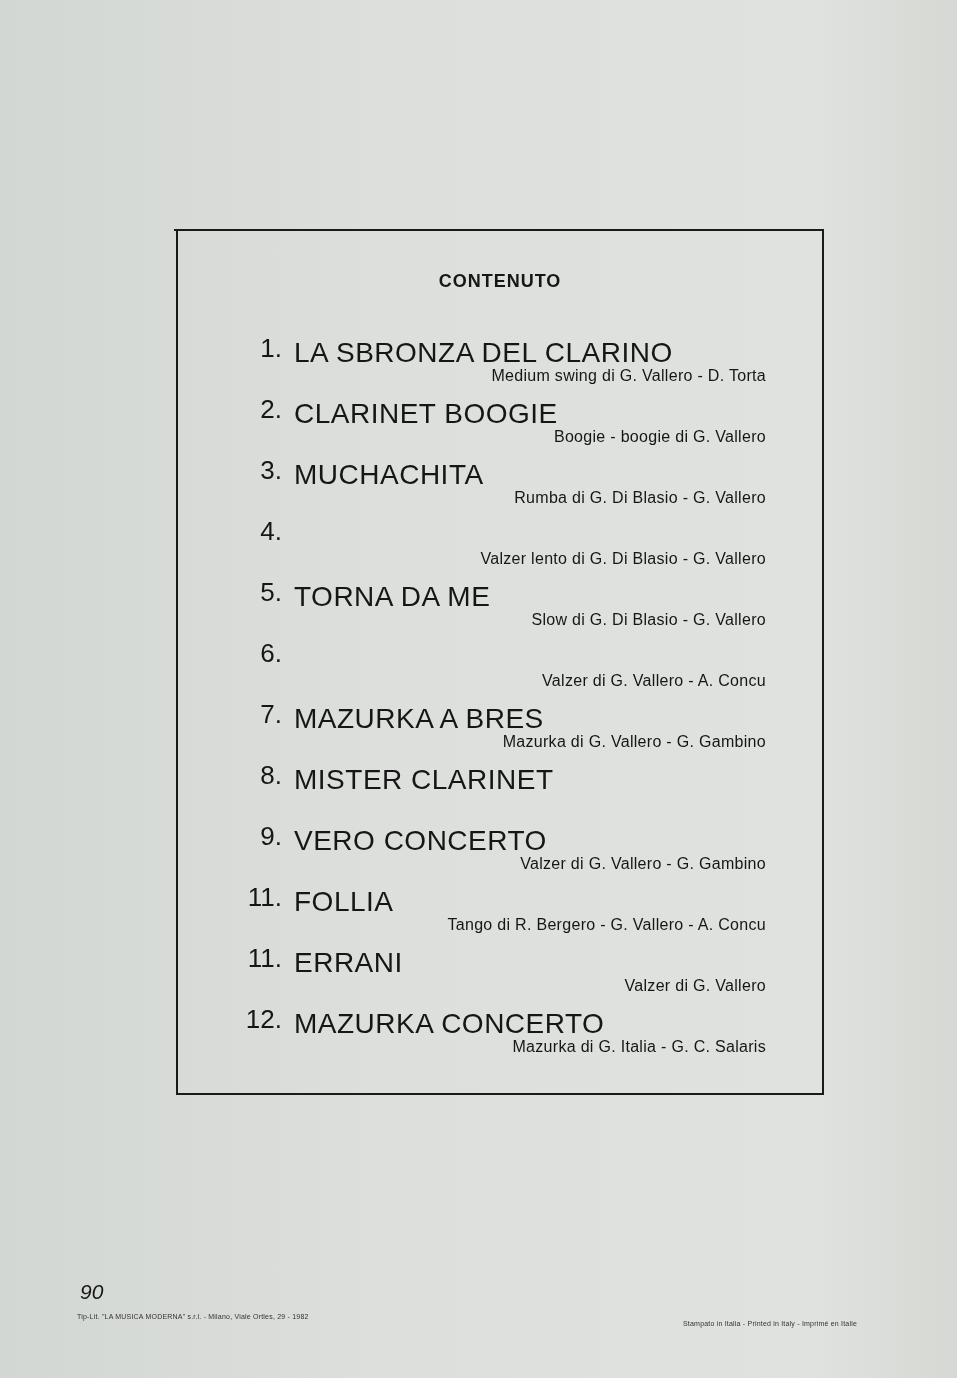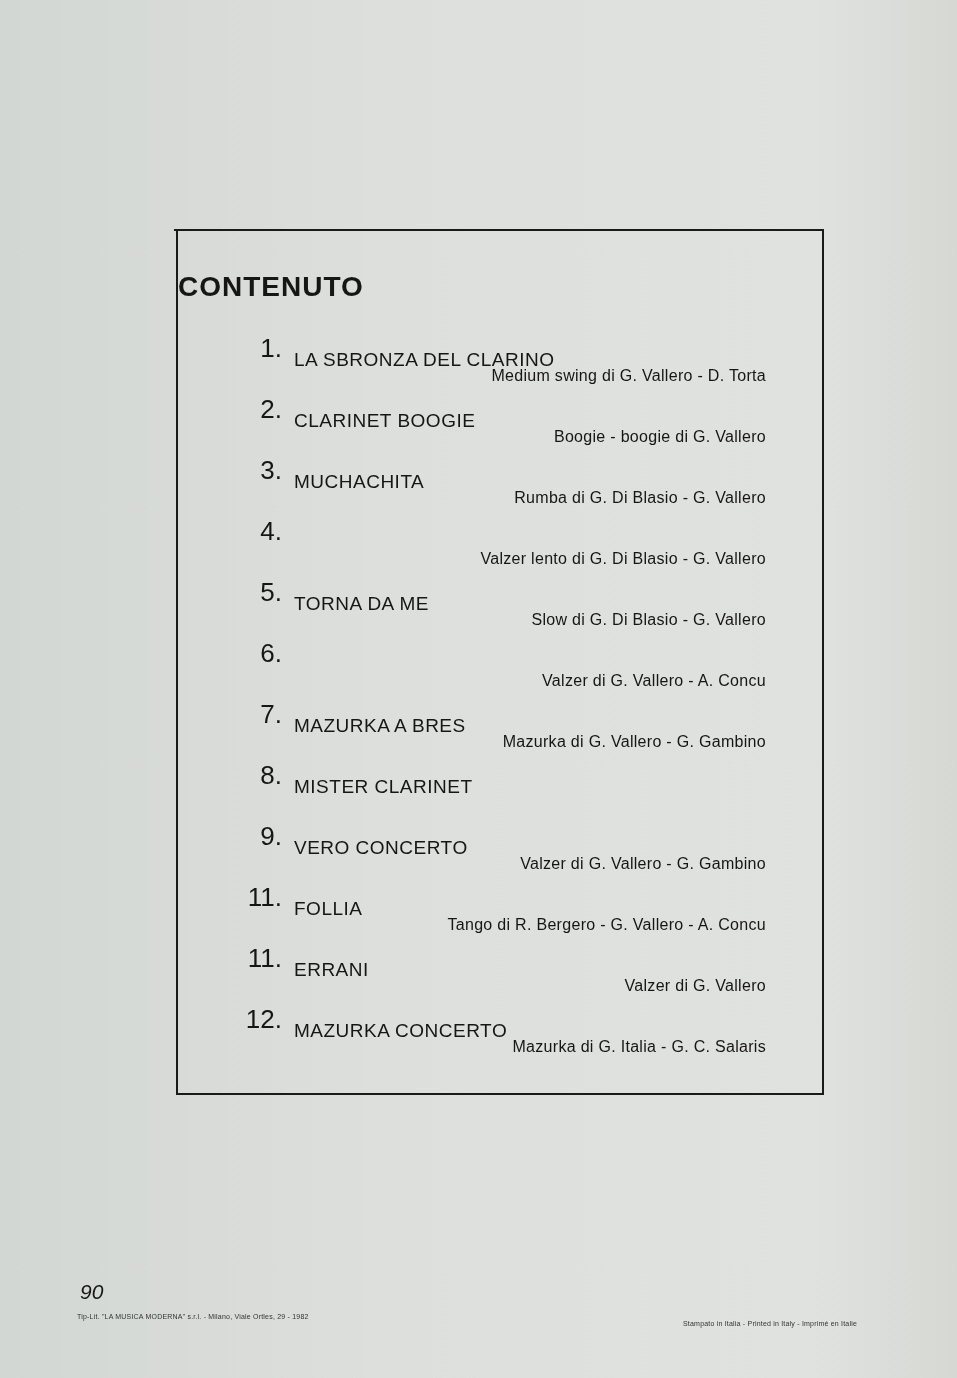--- a/index.html
+++ b/index.html
@@ -7,27 +7,27 @@
     width: 957px; height: 1378px; position: relative; overflow: hidden;
     background: linear-gradient(90deg, #d3d7d4 0%, #dcdfdc 40%, #e0e2df 85%, #d6d8d4 100%);
     font-family: "Liberation Sans", sans-serif; color: #161616;
   }
   .box {
     position: absolute; left: 176px; top: 229px; width: 648px; height: 866px;
     border: 2px solid #1a1a1a; box-sizing: border-box;
   }
   .box::before { content:""; position:absolute; left:-4px; right:-2px; top:-2px; height:2px; background:#1a1a1a; }
   .title {
-    position: absolute; left: 0; right: 0; top: 40px; 
-    font-size: 28px; font-weight: bold; letter-spacing: 1px;
+    position: absolute; left: 0; right: 0; top: 40px; text-align: center;
+    font-size: 18px; font-weight: bold; letter-spacing: 1px;
   }
   .list { position: absolute; left: 64px; top: 102px; width: 524px; }
   .entry { height: 61px; position: relative; }
   .entry .num { position: absolute; right: calc(100% - 40px); top: 0; font-size: 26px; white-space: nowrap; }
-  .entry .name { position: absolute; left: 52px; top: 16px; font-size: 19px; letter-spacing: 0.5px; white-space: nowrap; text-align: right; }
+  .entry .name { position: absolute; left: 52px; top: 4px; font-size: 28px; letter-spacing: 0.5px; white-space: nowrap; text-align: right; }
   .entry .credit { position: absolute; right: 0; top: 34px; font-size: 16px; white-space: nowrap; letter-spacing: 0.3px; }
   .page-num { position: absolute; left: 80px; top: 1280px; font-size: 21px; font-style: italic; }
   .imprint-left { position: absolute; left: 77px; top: 1313px; font-size: 7px; color: #333; letter-spacing: 0.2px; }
   .imprint-right { position: absolute; left: 683px; top: 1320px; font-size: 7px; color: #333; letter-spacing: 0.2px; }
 </style>
 </head>
 <body>
 
 <div class="box">
   <div class="title">CONTENUTO</div>

